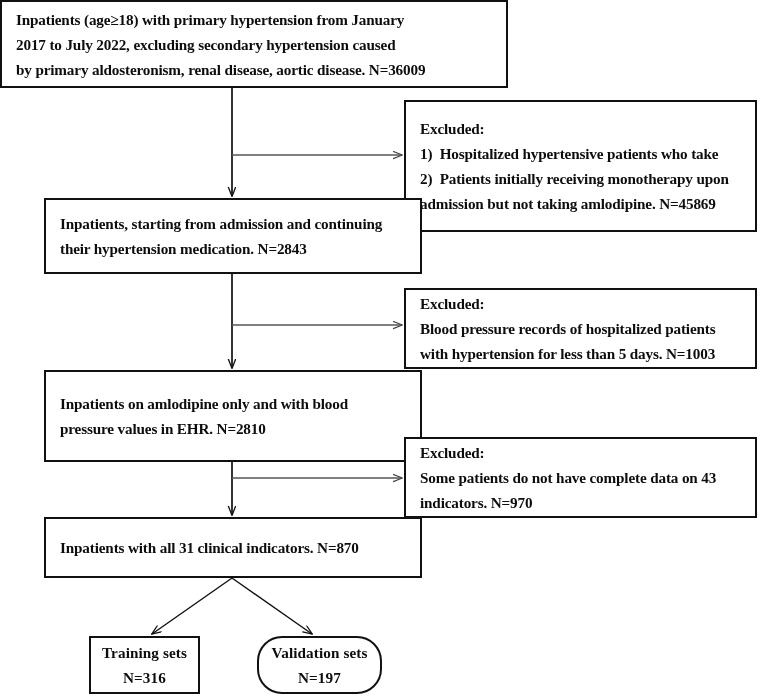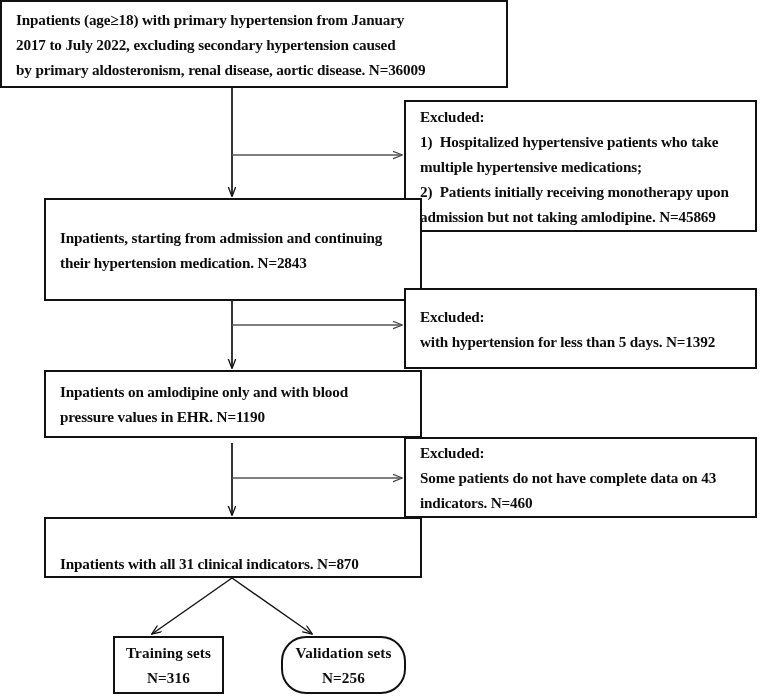--- a/index.html
+++ b/index.html
@@ -32,21 +32,21 @@
   .node .line {
     display: block;
     white-space: pre;
     font-size: 15.2px;
     line-height: 25px;
     letter-spacing: 0.1px;
     font-weight: 600;
     color: #0d0d0d;
   }
   .node.pad { padding: 0 14px; }
-  .node.center { align-items: center; text-align: center; margin-left: 24px; }
+  .node.center { align-items: center; text-align: center; }
   .node.center .line { text-align: center; }
 
   
   .node .line.narrow { letter-spacing: -0.15px; }
 
   svg.links {
     position: absolute;
     left: 0;
     top: 0;
     width: 764px;
@@ -104,53 +104,53 @@
 
   <div class="node pad" style="left:0px; top:0px; width:508px; height:88px;">
     <span class="line narrow">Inpatients (age≥18) with primary hypertension from January</span>
     <span class="line narrow">2017 to July 2022, excluding secondary hypertension caused</span>
     <span class="line narrow">by primary aldosteronism, renal disease, aortic disease. N=36009</span>
   </div>
 
   <div class="node pad" style="left:404px; top:100px; width:353px; height:132px;">
     <span class="line narrow">Excluded:</span>
     <span class="line narrow">1)  Hospitalized hypertensive patients who take</span>
-    <span class="line narrow">multiple hypertensive medications;</span>
     <span class="line narrow">2)  Patients initially receiving monotherapy upon</span>
     <span class="line narrow">admission but not taking amlodipine. N=45869</span>
   </div>
 
-  <div class="node pad" style="left:44px; top:198px; width:378px; height:103px;">
+  <div class="node pad" style="left:44px; top:198px; width:378px; height:76px;">
     <span class="line narrow">Inpatients, starting from admission and continuing</span>
     <span class="line narrow">their hypertension medication. N=2843</span>
   </div>
 
   <div class="node pad" style="left:404px; top:288px; width:353px; height:81px;">
     <span class="line narrow">Excluded:</span>
-    <span class="line narrow">with hypertension for less than 5 days. N=1392</span>
+    <span class="line narrow">Blood pressure records of hospitalized patients</span>
+    <span class="line narrow">with hypertension for less than 5 days. N=1003</span>
   </div>
 
-  <div class="node pad" style="left:44px; top:370px; width:378px; height:68px;">
+  <div class="node pad" style="left:44px; top:370px; width:378px; height:92px;">
     <span class="line narrow">Inpatients on amlodipine only and with blood</span>
-    <span class="line narrow">pressure values in EHR. N=1190</span>
+    <span class="line narrow">pressure values in EHR. N=2810</span>
   </div>
 
   <div class="node pad" style="left:404px; top:437px; width:353px; height:81px;">
     <span class="line narrow">Excluded:</span>
     <span class="line narrow">Some patients do not have complete data on 43</span>
-    <span class="line narrow">indicators. N=460</span>
+    <span class="line narrow">indicators. N=970</span>
   </div>
 
-  <div class="node pad" style="left:44px; top:517px; width:378px; height:61px;justify-content:flex-end;">
+  <div class="node pad" style="left:44px; top:517px; width:378px; height:61px;">
     <span class="line narrow">Inpatients with all 31 clinical indicators. N=870</span>
   </div>
 
   <div class="node center" style="left:89px; top:636px; width:111px; height:58px;">
     <span class="line">Training sets</span>
     <span class="line">N=316</span>
   </div>
 
   <div class="node center" style="left:257px; top:636px; width:125px; height:58px;border-radius:25px;">
     <span class="line">Validation sets</span>
-    <span class="line">N=256</span>
+    <span class="line">N=197</span>
   </div>
 
 </div>
 
 </body></html>

